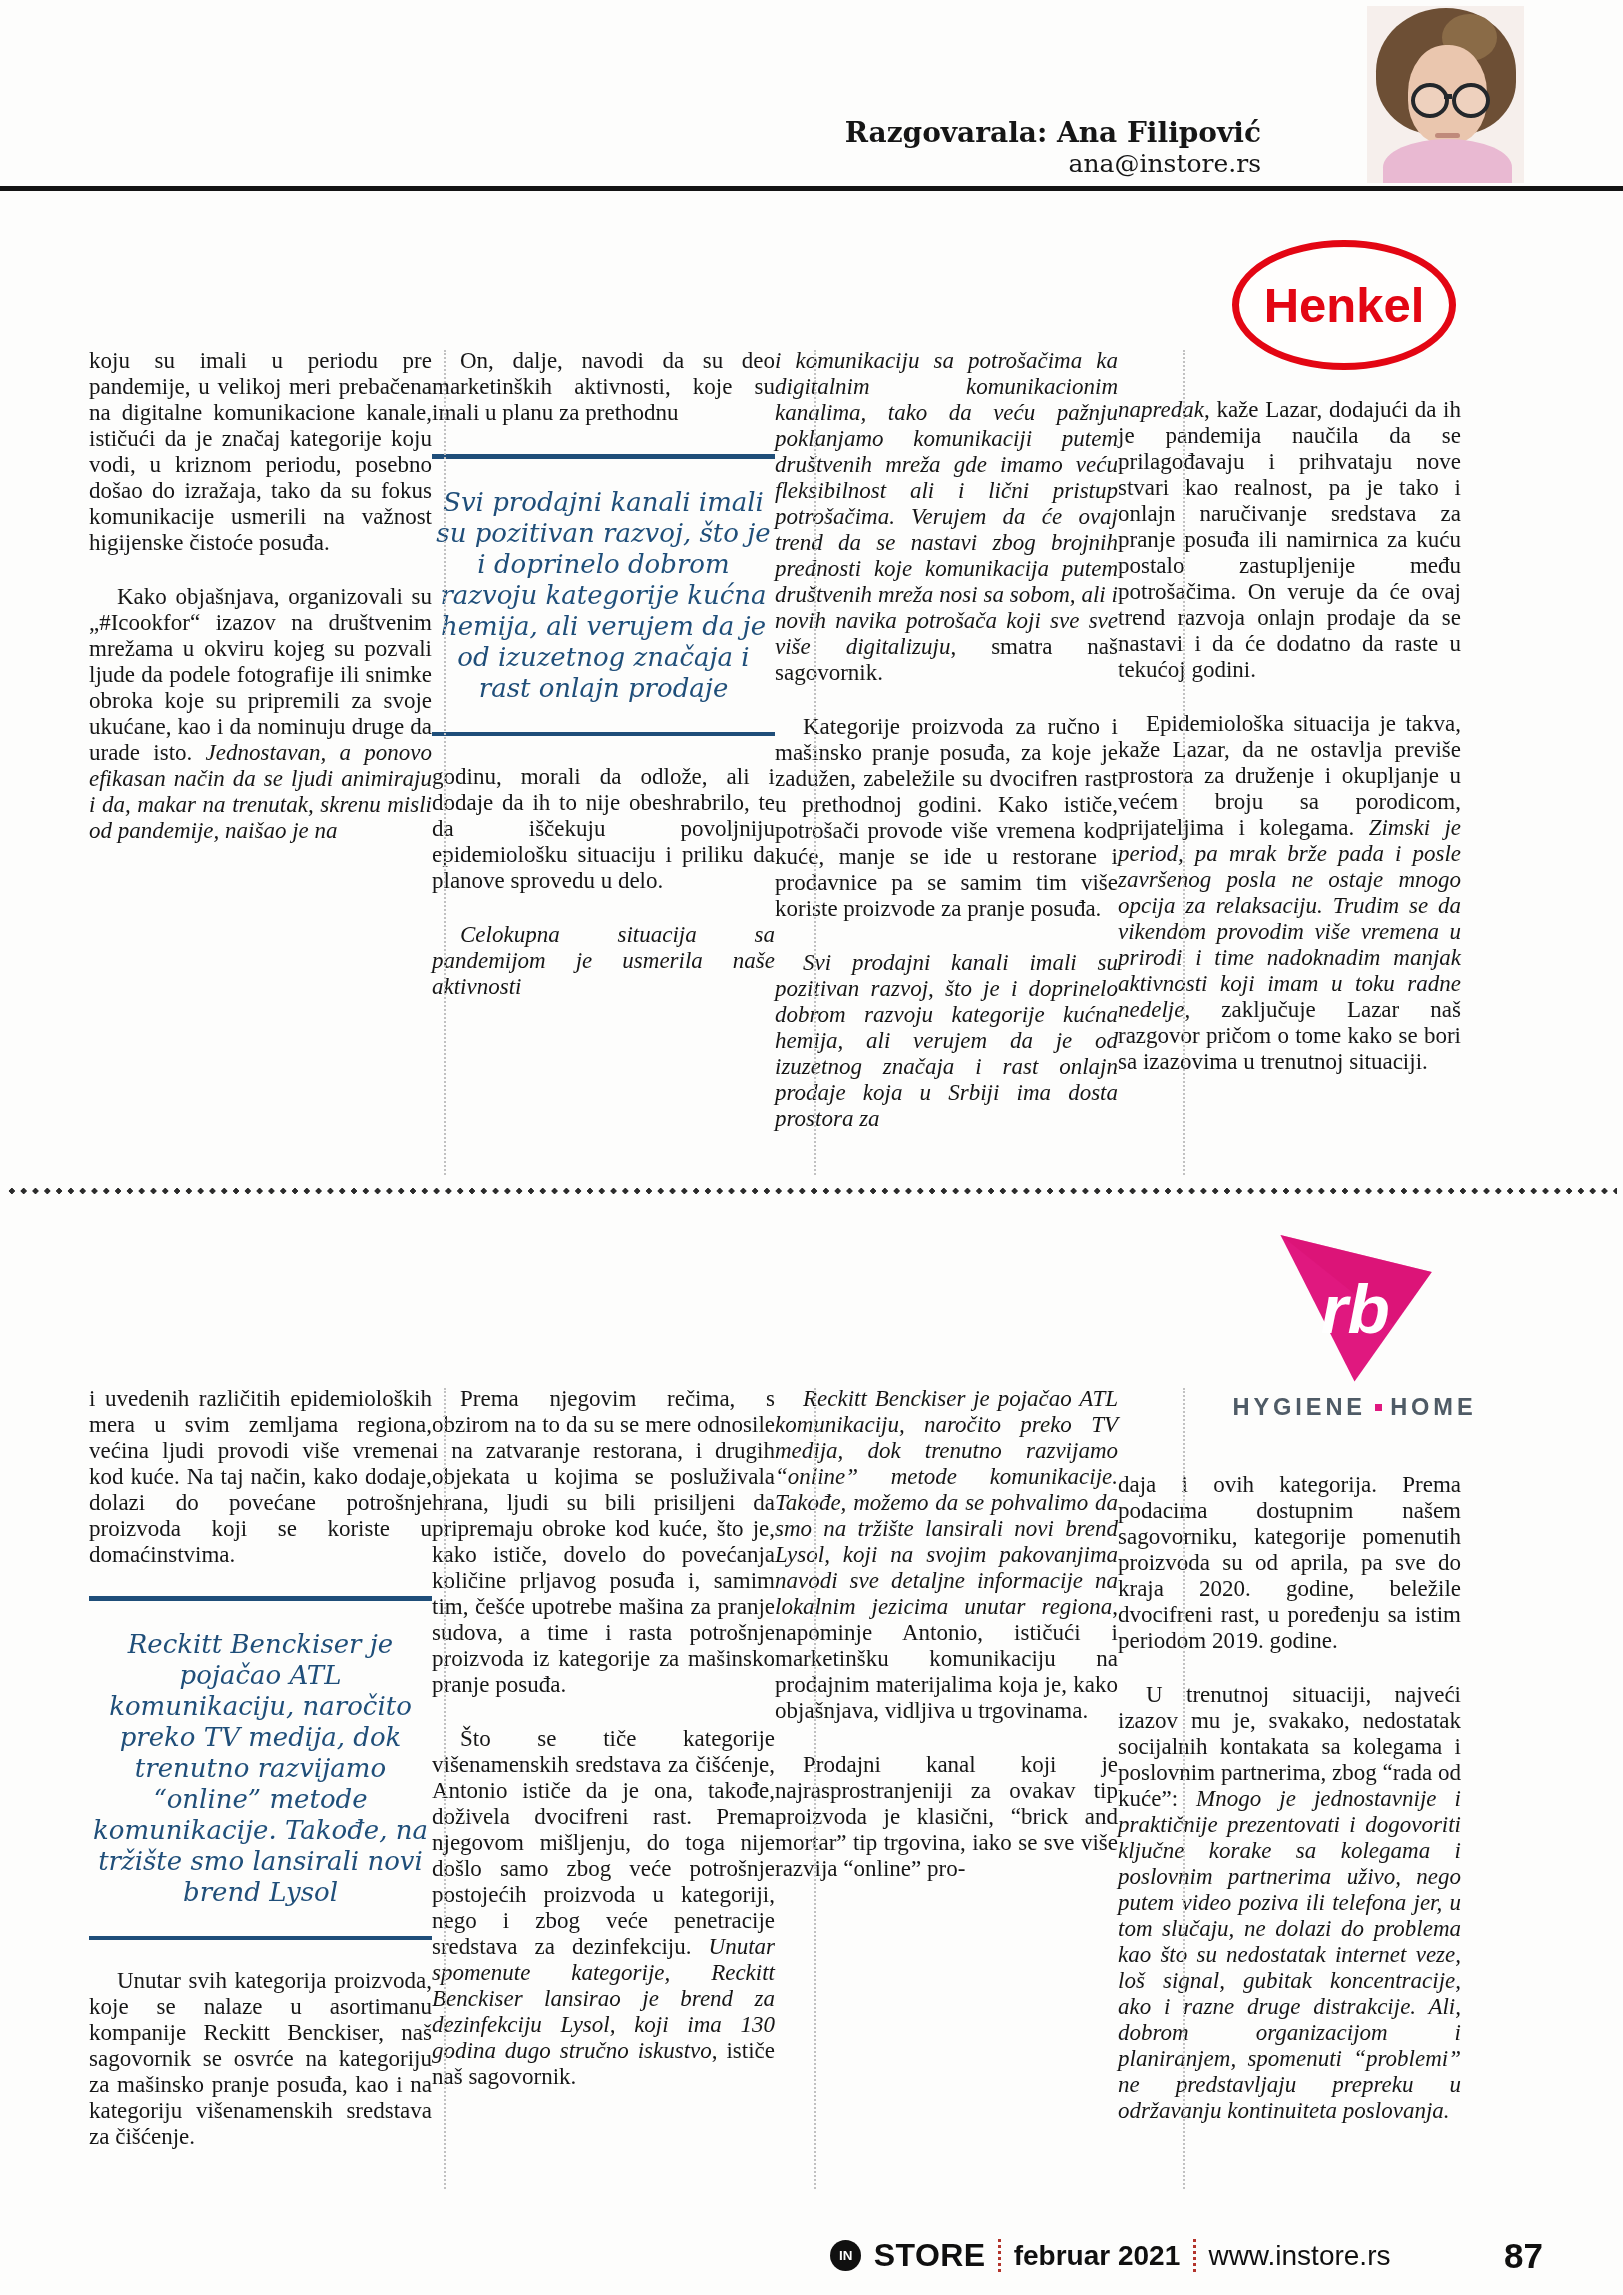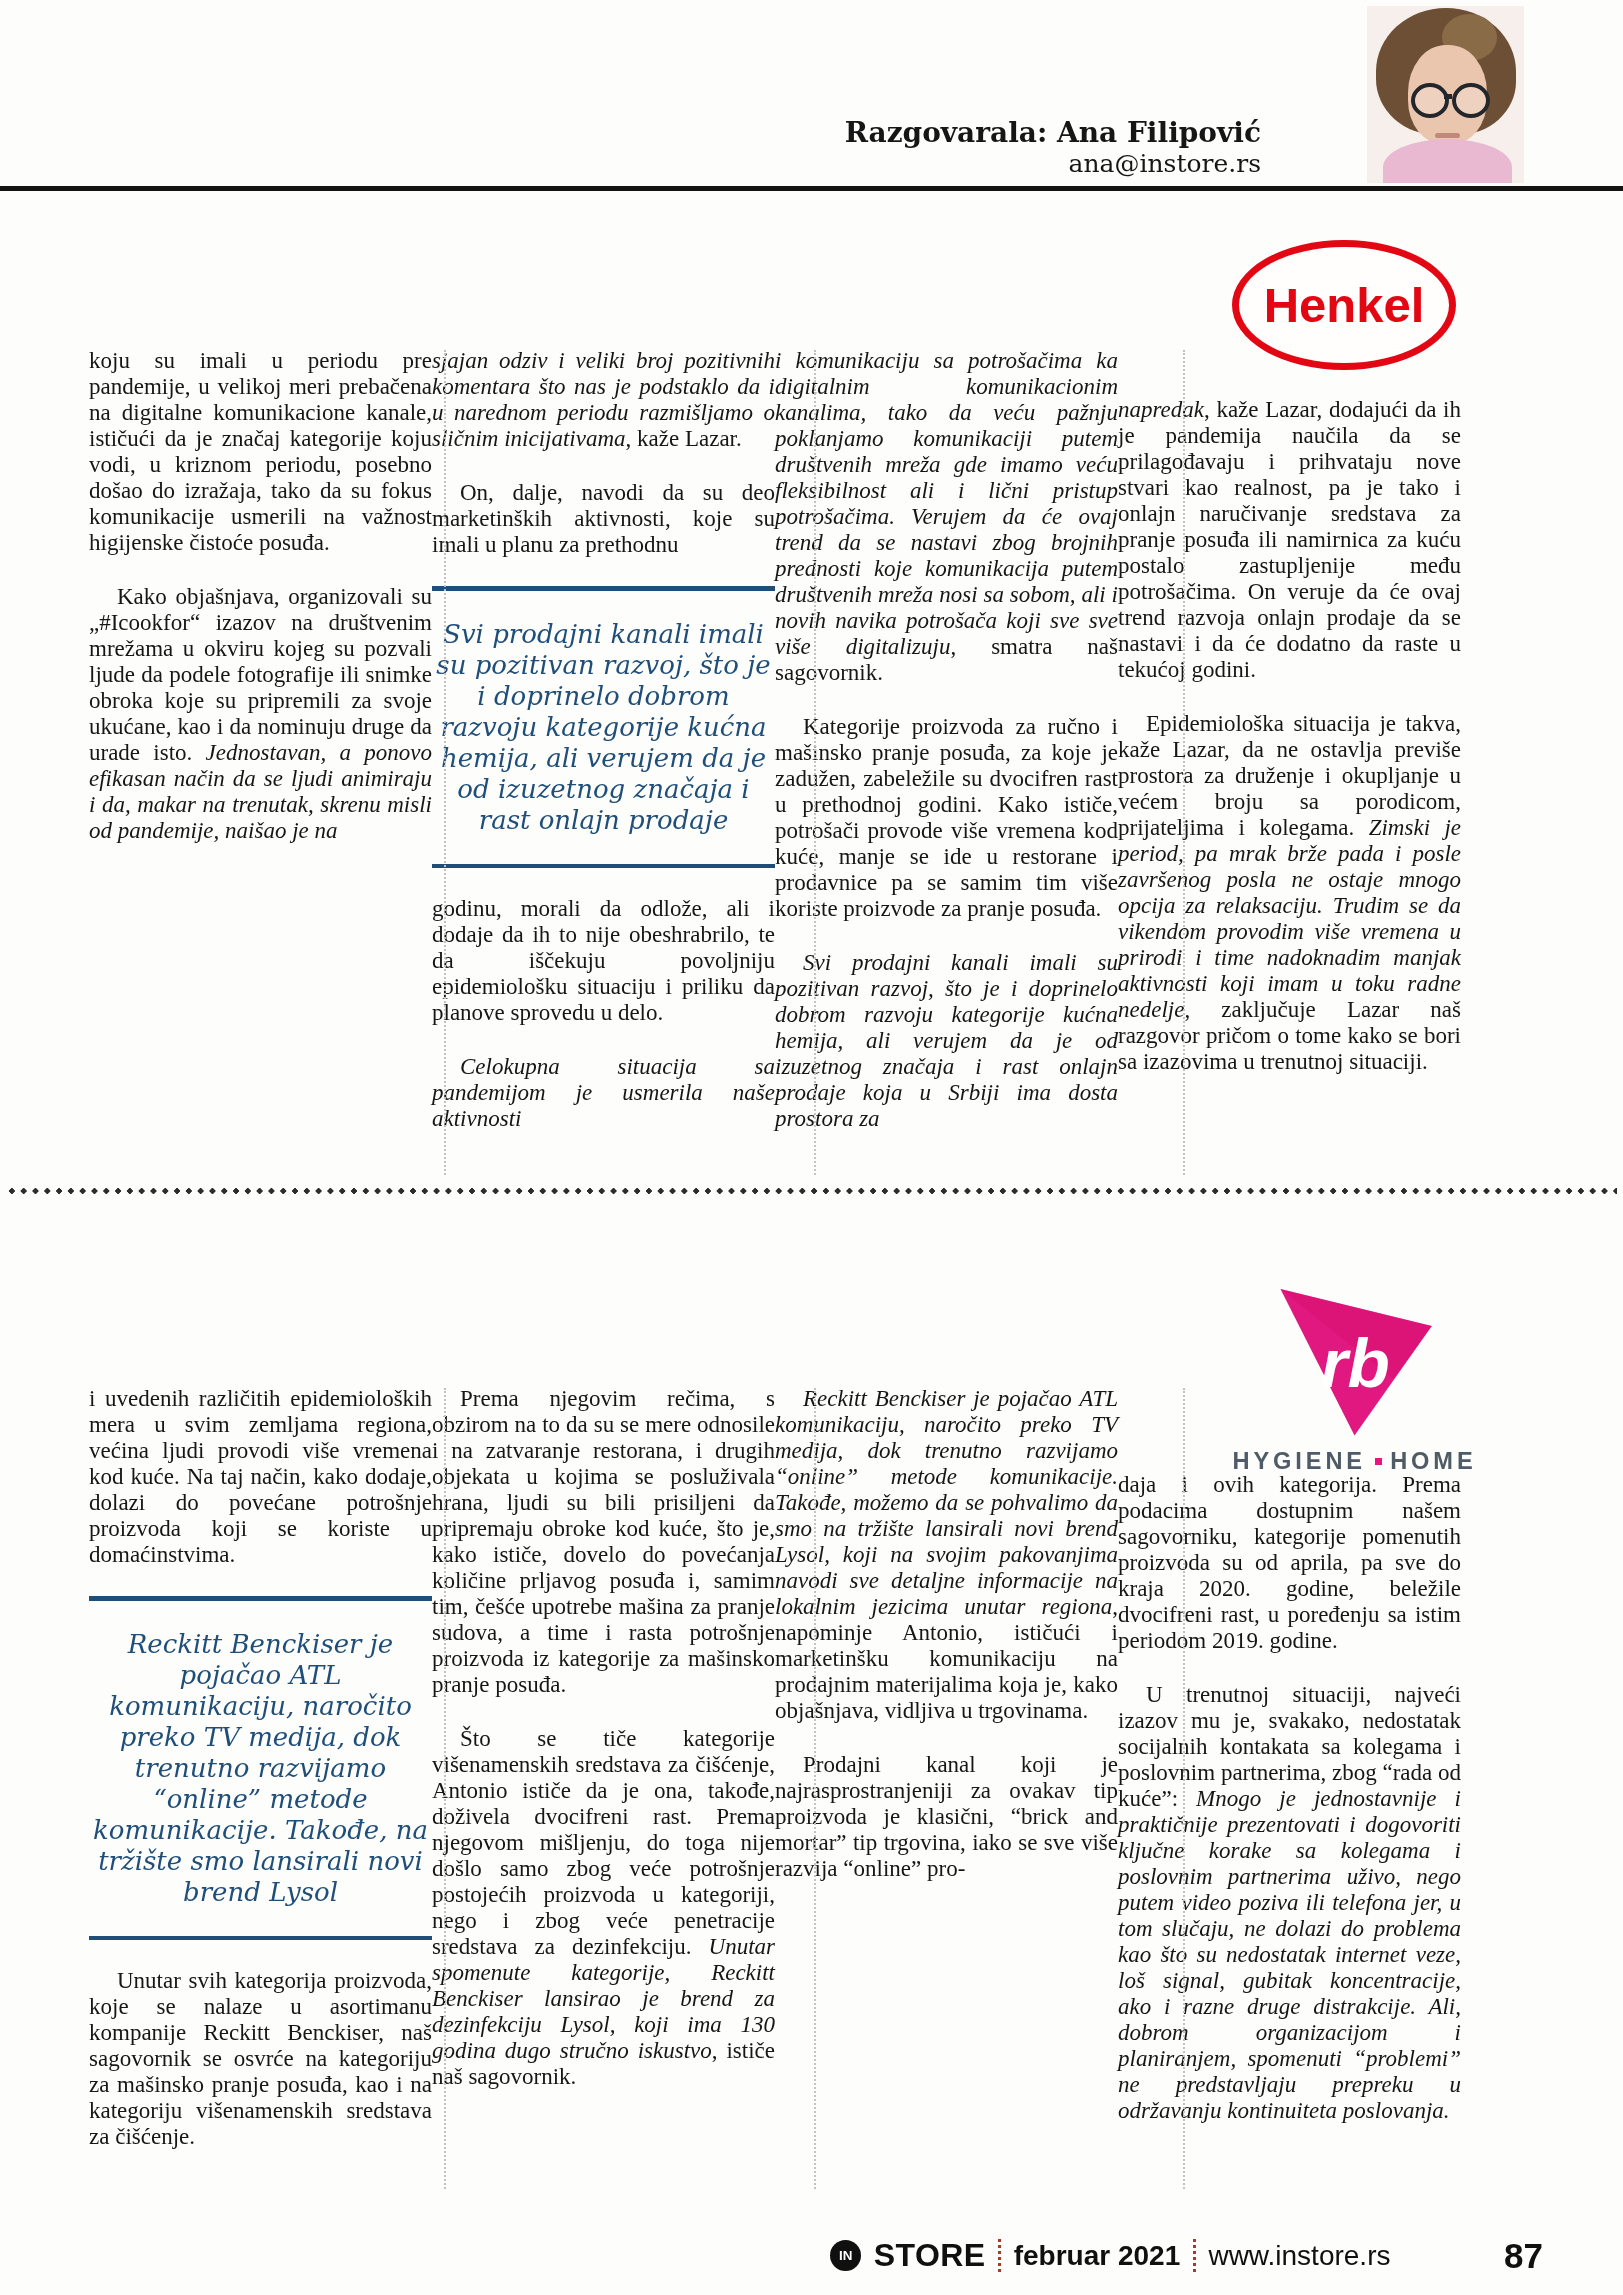--- a/index.html
+++ b/index.html
@@ -39,21 +39,21 @@
   .blue-rule{height:4.7px;background:var(--accent,#1f4e79);}
   .pull-quote{font-family:"DejaVu Serif",serif;font-style:italic;font-size:26px;line-height:31px;color:var(--accent,#1f4e79);text-align:center;padding:0 1.6px;}
 
   
   .vsep{position:absolute;width:0;border-left:2.4px dotted #c1c1c1;}
   .dot-sep{position:absolute;top:1187px;left:6.3px;width:1611px;height:7.9px;
     background-image:radial-gradient(circle 2.7px,#2c2c2c 97%,transparent 100%);
     background-size:11.8px 7.9px;background-repeat:repeat-x;background-position:left center;}
 
   
-  .rb{position:absolute;top:1276px;left:1242px;width:225px;display:flex;flex-direction:column;align-items:center;justify-content:space-between;}
+  .rb{position:absolute;top:1222px;left:1242px;width:225px;display:flex;flex-direction:column;align-items:center;justify-content:space-between;}
   .rb svg{width:161px;height:161px;}
   .rb .tagline{margin-top:11px;display:flex;align-items:center;gap:8.6px;font-family:"Liberation Sans",sans-serif;font-weight:700;font-size:23.6px;letter-spacing:3.9px;color:var(--slate,#4f5b66);}
   .rb .dot{width:7px;height:7px;background:var(--rb-pink,#e0187f);flex:0 0 auto;}
 
   
   .footer{position:absolute;top:2235px;left:804px;right:80px;height:41px;display:flex;align-items:center;justify-content:flex-end;gap:12.6px;font-family:"Liberation Sans",sans-serif;color:#101010;}
   .in-badge{width:31px;height:31px;border-radius:50%;background:#101010;color:#fff;display:flex;align-items:center;justify-content:center;font-weight:700;font-size:13.4px;flex:0 0 auto;}
   .store{font-weight:900;font-size:32px;letter-spacing:0.4px;}
   .red-sep{height:33px;border-left:3.1px dotted var(--footer-red,#b3342c);}
   .issue{font-weight:700;font-size:28px;}
@@ -86,21 +86,20 @@
   <div class="henkel">
     <span>Henkel</span>
   </div>
 
   <section class="cols top">
     <div class="col">
         <p class="body-p"><span>koju su imali u periodu pre pandemije, u velikoj meri prebačena na digitalne komunikacione kanale, ističući da je značaj kategorije koju vodi, u kriznom periodu, posebno došao do izražaja, tako da su fokus komunikacije usmerili na važnost higijenske čistoće posuđa.</span></p>
         <p class="body-p indent"><span>Kako objašnjava, organizovali su „#Icookfor“ izazov na društvenim mrežama u okviru kojeg su pozvali ljude da podele fotografije ili snimke obroka koje su pripremili za svoje ukućane, kao i da nominuju druge da urade isto. </span><span class="it">Jednostavan, a ponovo efikasan način da se ljudi animiraju i da, makar na trenutak, skrenu misli od pandemije, naišao je na</span></p>
       </div>
     <div class="col">
-        <p class="body-p"><span class="it">sjajan odziv i veliki broj pozitivnih komentara što nas je podstaklo da i u narednom periodu razmišljamo o sličnim inicijativama</span><span>, kaže Lazar.</span></p>
         <p class="body-p indent"><span>On, dalje, navodi da su deo marketinških aktivnosti, koje su imali u planu za prethodnu</span></p>
         <div class="blue-rule"></div>
         <div class="pull-quote">Svi prodajni kanali imali su pozitivan razvoj, što je i doprinelo dobrom razvoju kategorije kućna hemija, ali verujem da je od izuzetnog značaja i rast onlajn prodaje</div>
         <div class="blue-rule"></div>
         <p class="body-p"><span>godinu, morali da odlože, ali i dodaje da ih to nije obeshrabrilo, te da iščekuju povoljniju epidemiološku situaciju i priliku da planove sprovedu u delo.</span></p>
         <p class="body-p indent"><span class="it">Celokupna situacija sa pandemijom je usmerila naše aktivnosti</span></p>
       </div>
     <div class="col">
         <p class="body-p"><span class="it">i komunikaciju sa potrošačima ka digitalnim komunikacionim kanalima, tako da veću pažnju poklanjamo komunikaciji putem društvenih mreža gde imamo veću fleksibilnost ali i lični pristup potrošačima. Verujem da će ovaj trend da se nastavi zbog brojnih prednosti koje komunikacija putem društvenih mreža nosi sa sobom, ali i novih navika potrošača koji sve sve više digitalizuju</span><span>, smatra naš sagovornik.</span></p>
         <p class="body-p indent"><span>Kategorije proizvoda za ručno i mašinsko pranje posuđa, za koje je zadužen, zabeležile su dvocifren rast u prethodnoj godini. Kako ističe, potrošači provode više vremena kod kuće, manje se ide u restorane i prodavnice pa se samim tim više koriste proizvode za pranje posuđa.</span></p>

